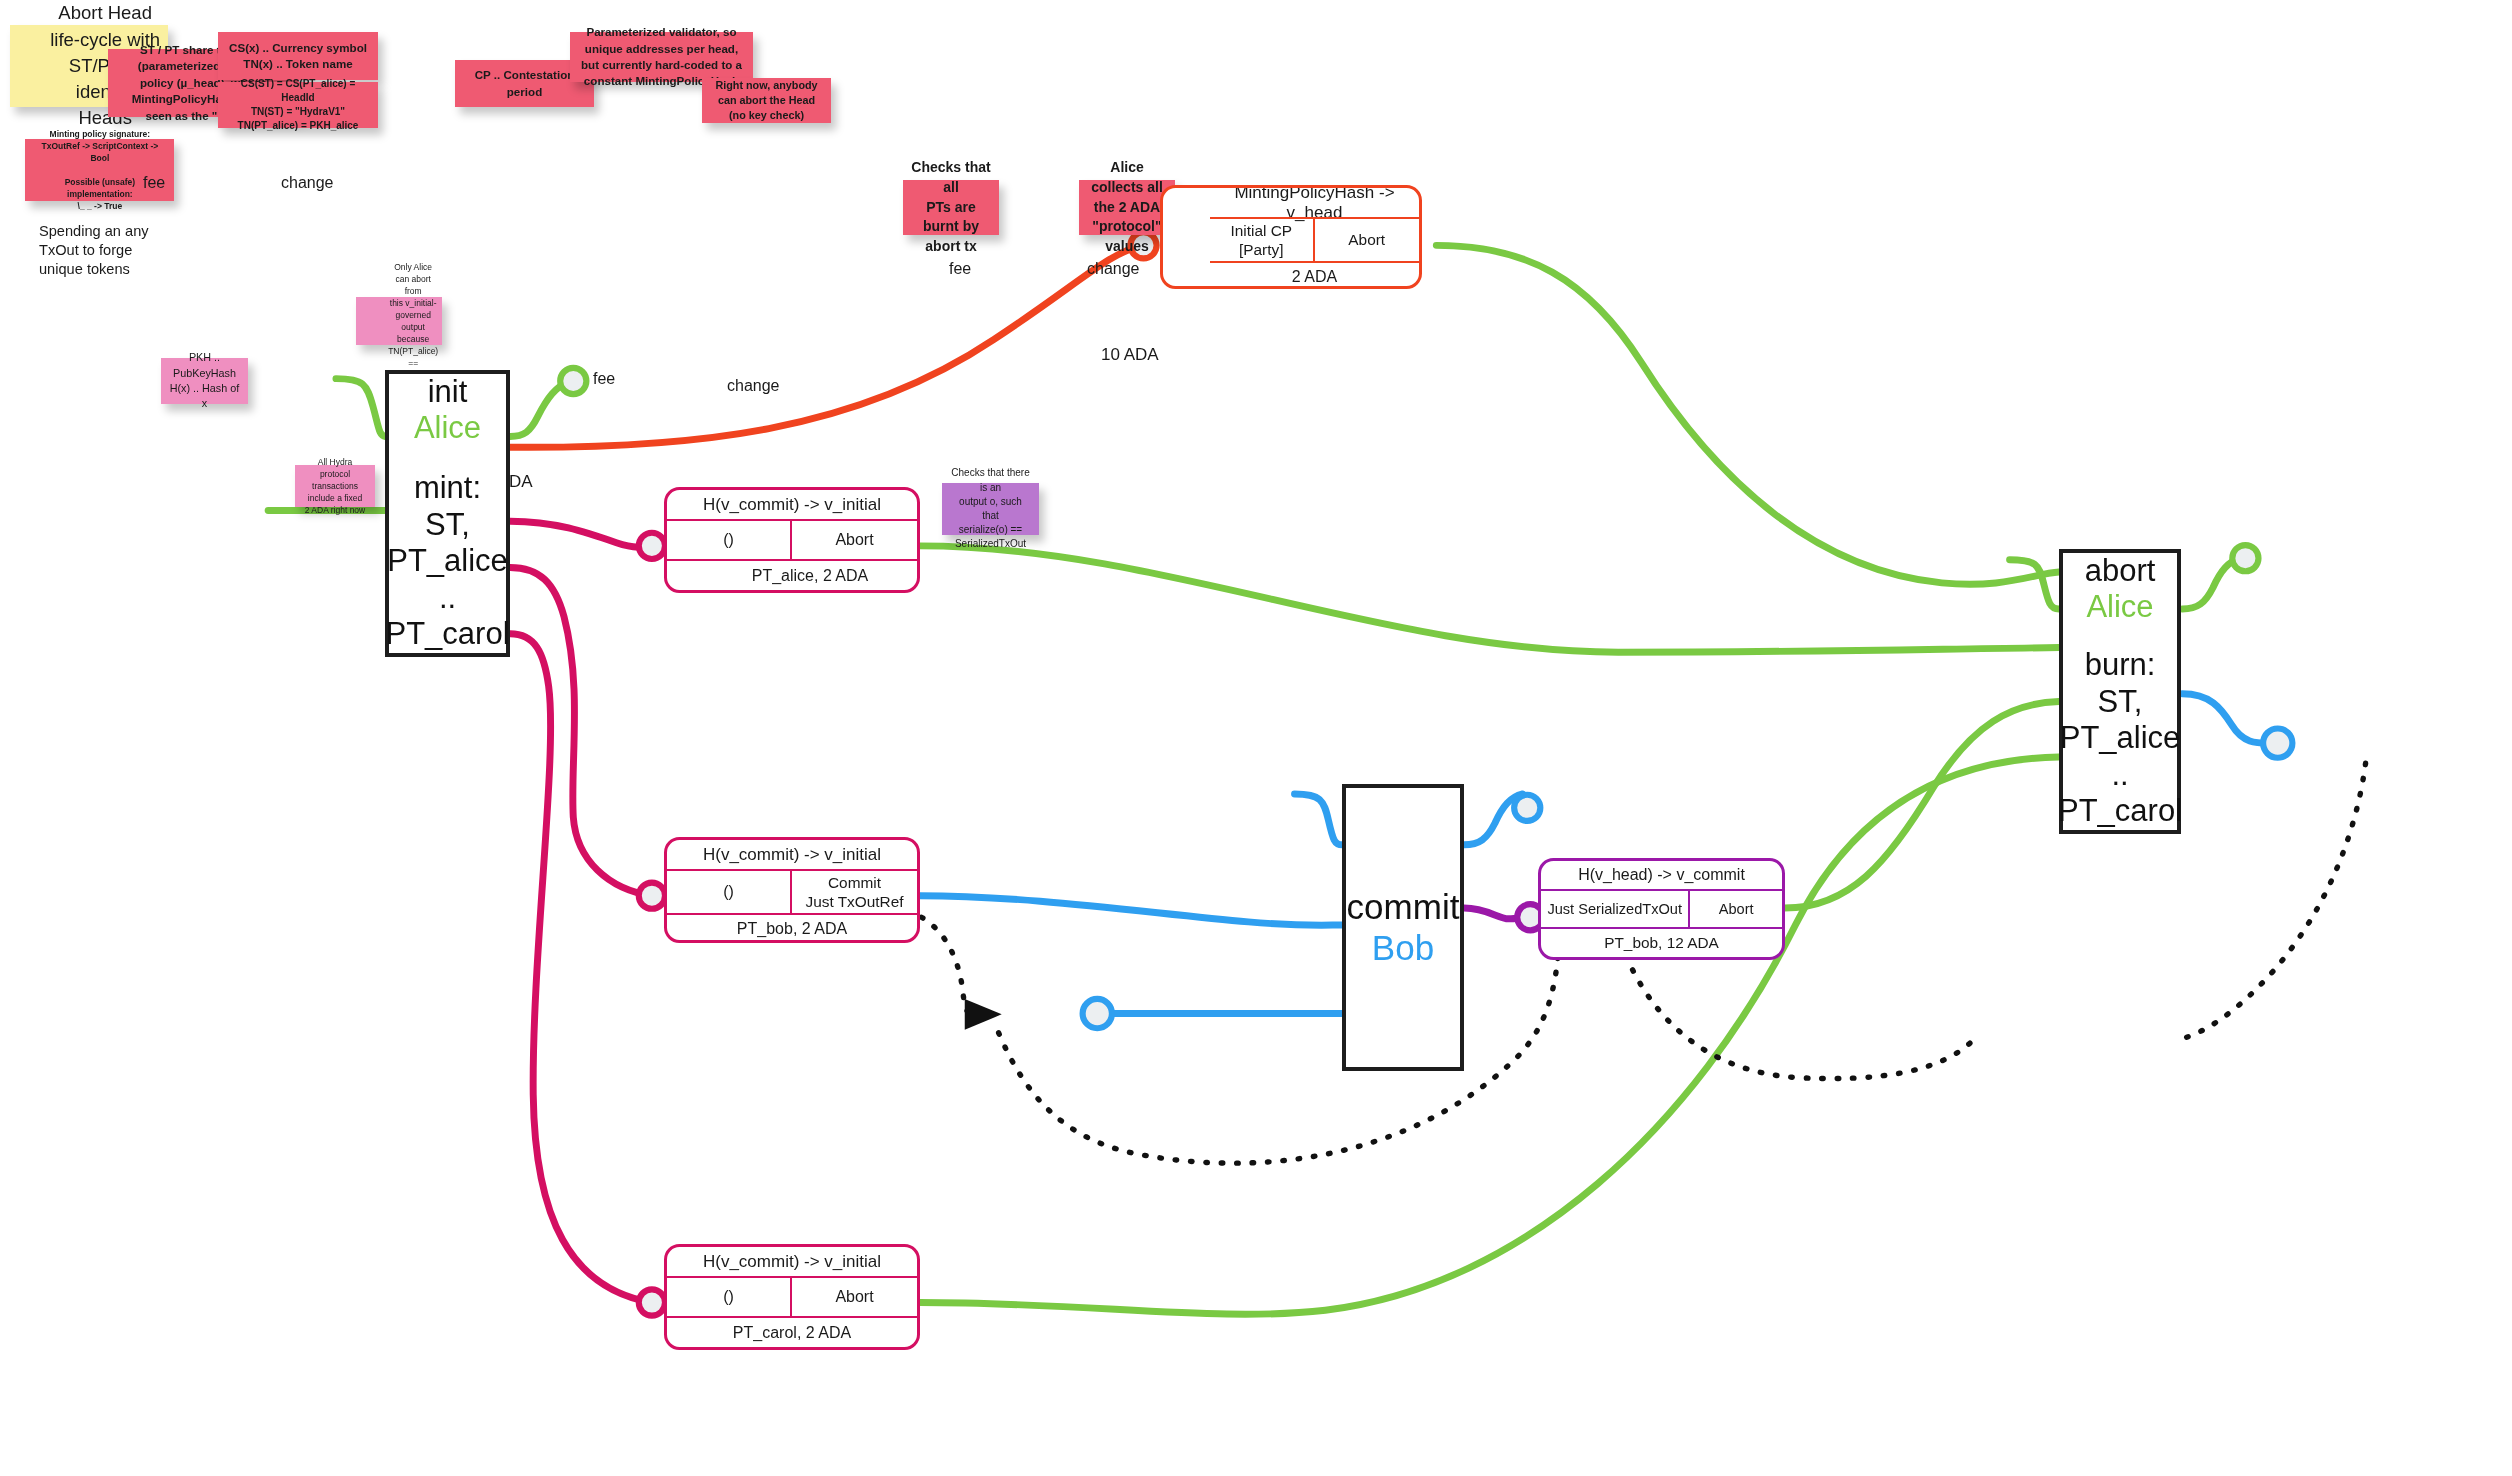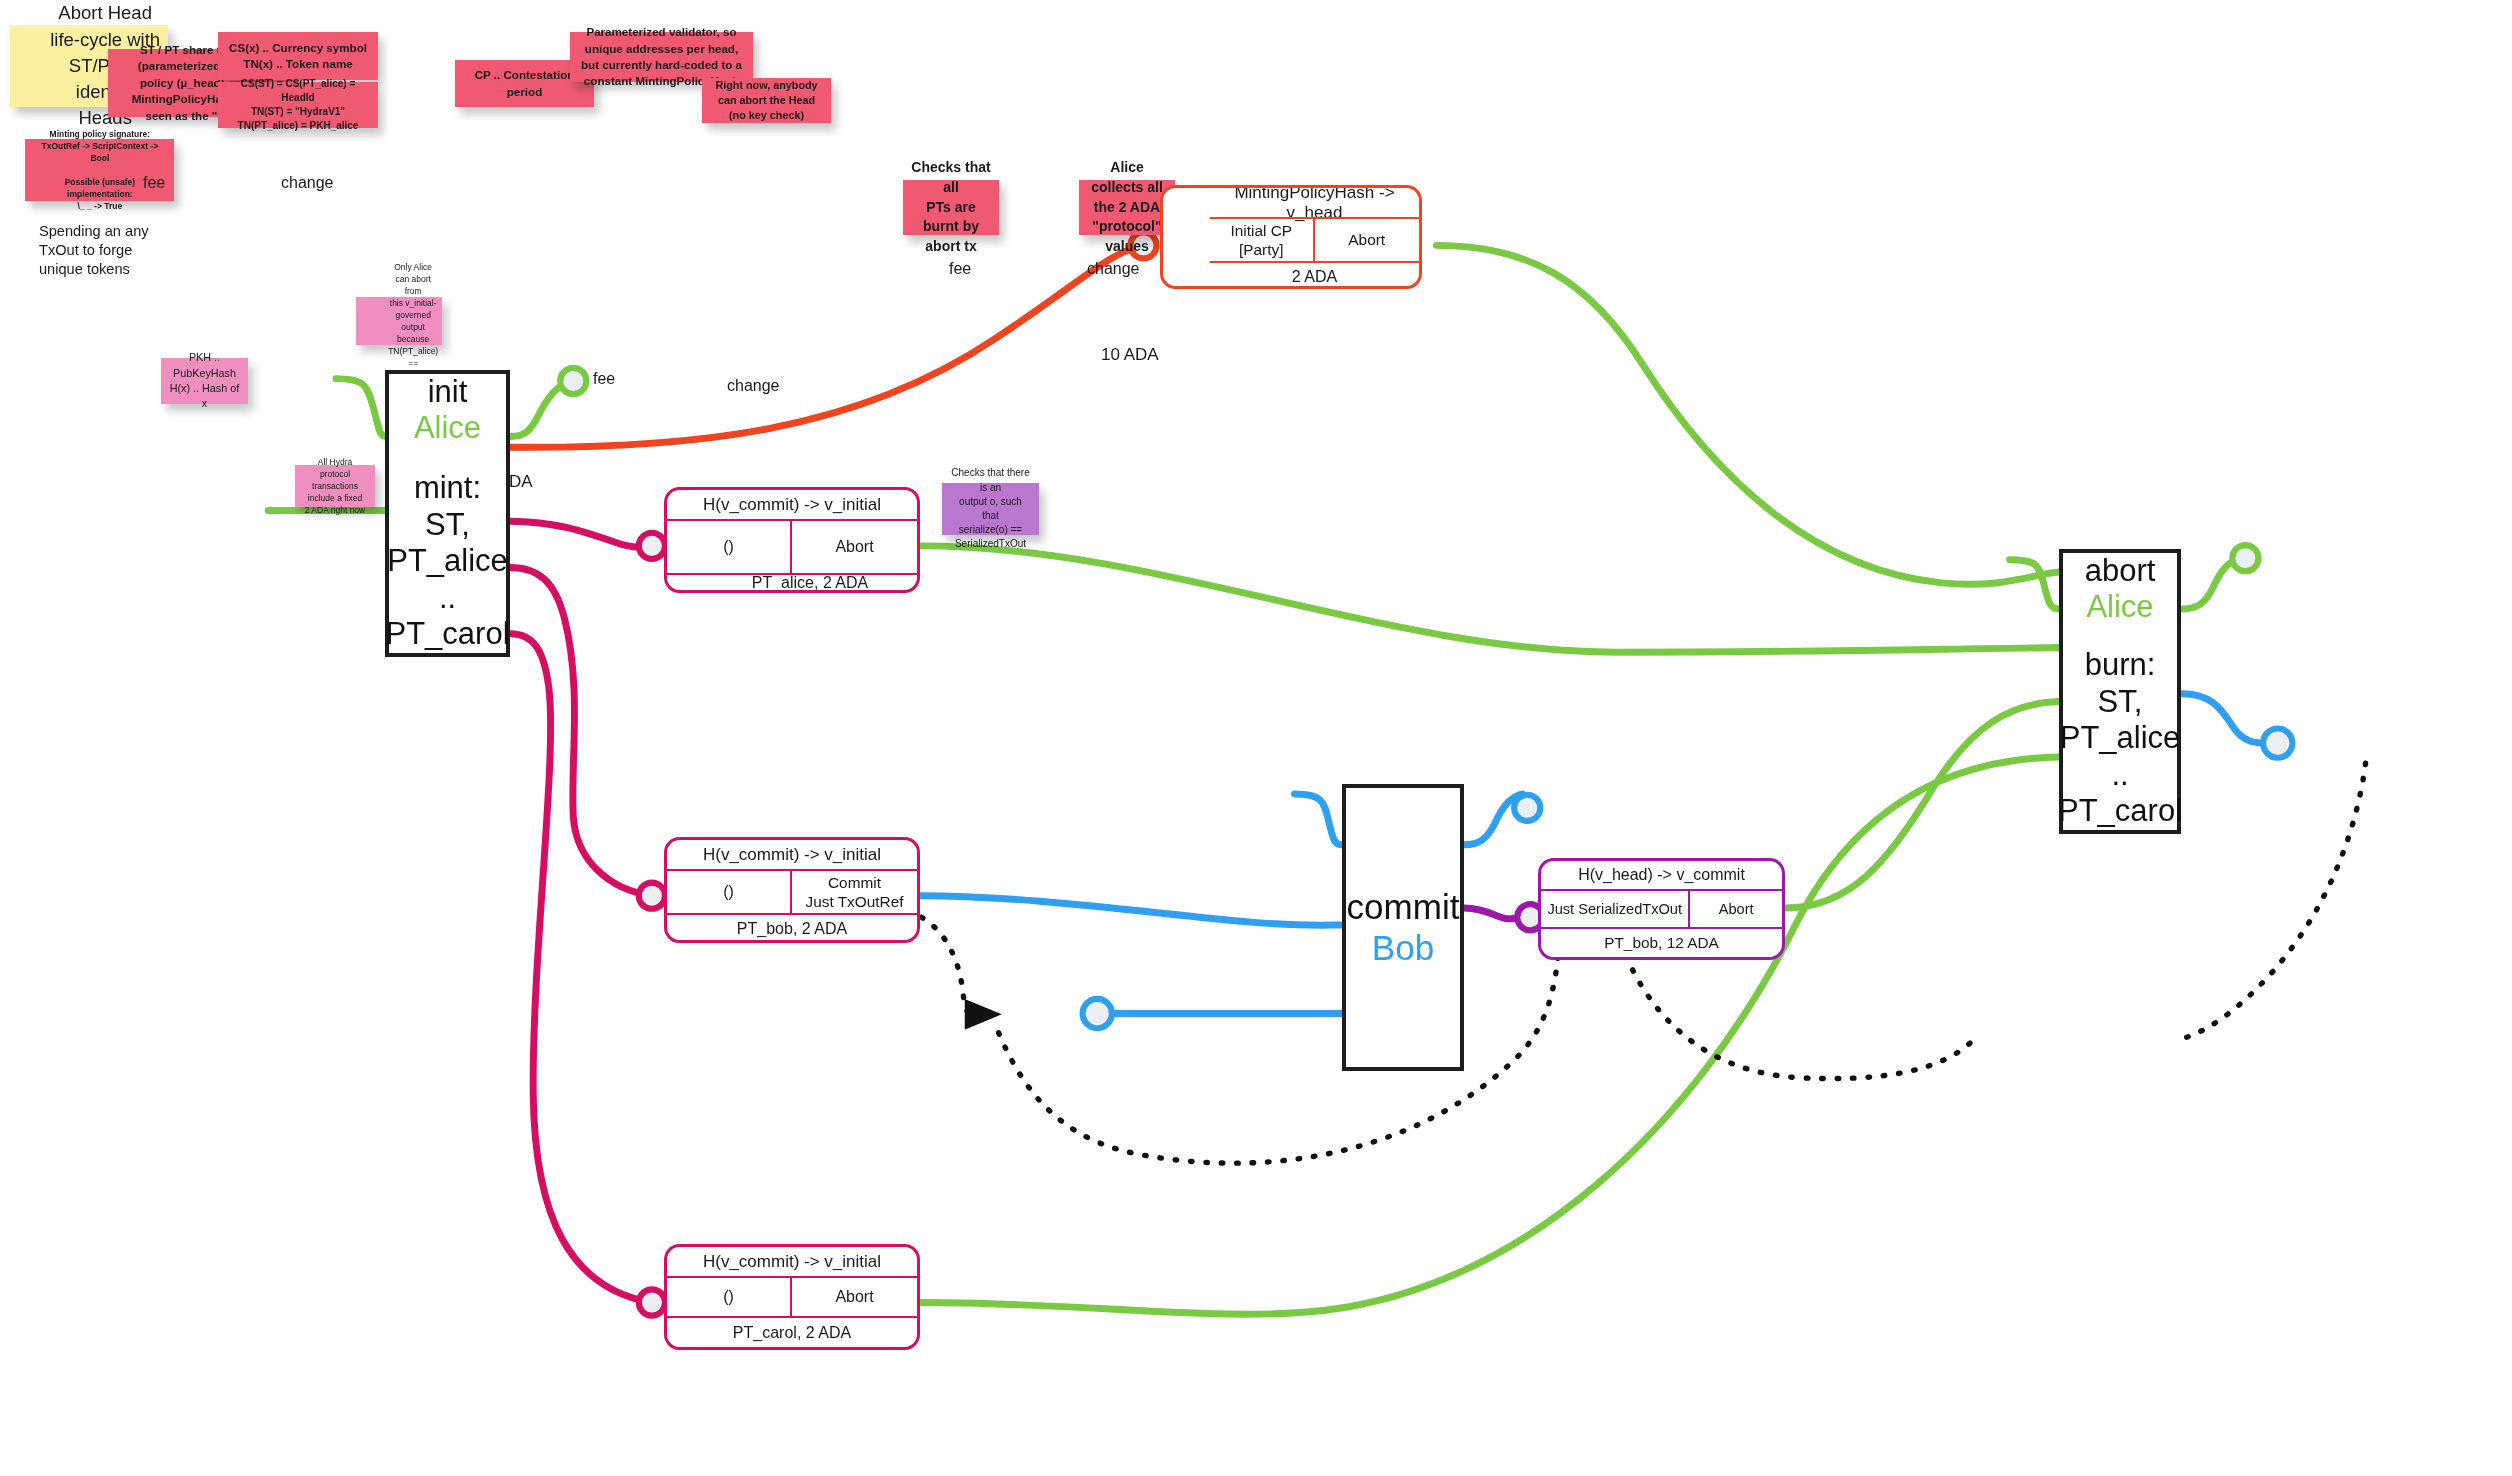--- a/index.html
+++ b/index.html
@@ -227,21 +227,21 @@
     </div>
     <div class="ftr" style="height:29px;font-size:16px;">2 ADA</div>
   </div>
 
   <div class="utxo u-crim" style="left:664px;top:487px;width:256px;height:106px;">
     <div class="hdr" style="height:29px;font-size:17px;">H(v_commit) -&gt; v_initial</div>
     <div class="mid">
       <div class="cell left" style="font-size:16px;">()</div>
       <div class="cell" style="font-size:16px;">Abort</div>
     </div>
-    <div class="ftr" style="height:15px;font-size:16px;padding-left:36px;">PT_alice, 2 ADA</div>
+    <div class="ftr" style="height:29px;font-size:16px;padding-left:36px;">PT_alice, 2 ADA</div>
   </div>
 
   <div class="utxo u-crim" style="left:664px;top:837px;width:256px;height:106px;">
     <div class="hdr" style="height:29px;font-size:17px;">H(v_commit) -&gt; v_initial</div>
     <div class="mid">
       <div class="cell left" style="font-size:16px;">()</div>
       <div class="cell" style="font-size:15.4px;">Commit
 Just TxOutRef</div>
     </div>
     <div class="ftr" style="height:29px;font-size:16px;">PT_bob, 2 ADA</div>

